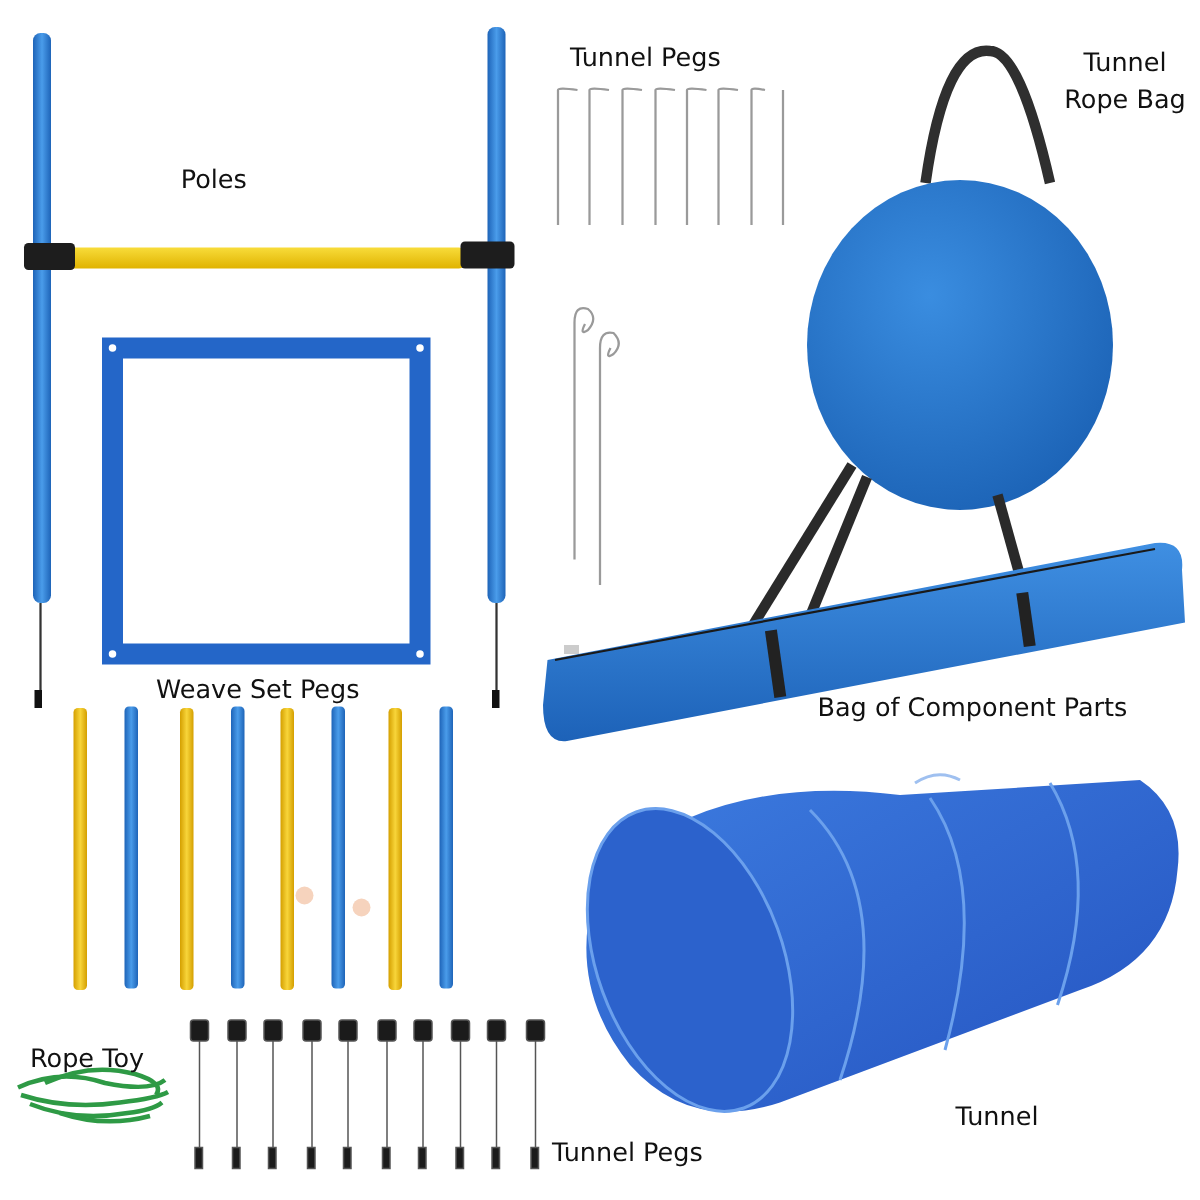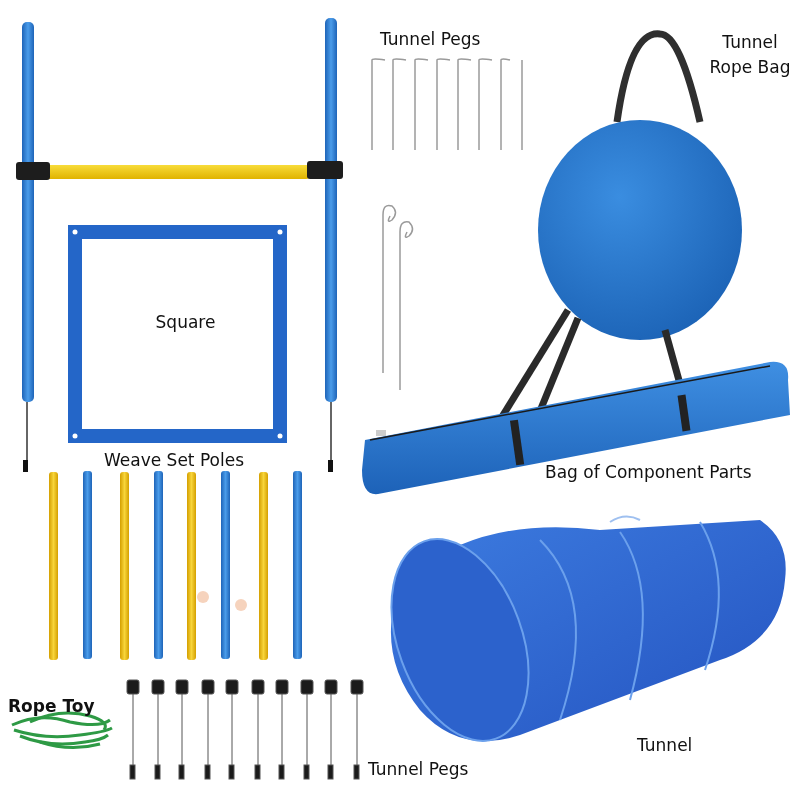--- a/index.html
+++ b/index.html
@@ -152,26 +152,26 @@
     <path d="M460 545 Q520 520 600 530 L760 520 Q790 540 785 580 Q780 640 720 660 L520 735 Q460 755 420 710 Q380 660 395 600 Q410 560 460 545 Z" fill="url(#tunnelGrad)"></path>
     <ellipse cx="460" cy="640" rx="62" ry="105" transform="rotate(-20 460 640)" fill="#2c62cc" stroke="#6ba0ec" stroke-width="2"></ellipse>
     <path d="M540 540 Q600 600 560 720" stroke="#6ba0ec" stroke-width="2" fill="none"></path>
     <path d="M620 532 Q660 590 630 700" stroke="#6ba0ec" stroke-width="2" fill="none"></path>
     <path d="M700 522 Q735 580 705 670" stroke="#6ba0ec" stroke-width="2" fill="none"></path>
     <path d="M610 522 Q625 512 640 520" stroke="#9fc0f0" stroke-width="2" fill="none"></path>
   </g>
 </svg>
 
 <div class="label" style="left:80px; top:108px; width:125px;">
+  <div>Poles</div>
 </div>
 <div class="label" style="left:380px; top:27px;">Tunnel Pegs</div>
 <div class="label" style="left:700px; top:30px; width:100px;">
   <div>Tunnel</div>
   <div>Rope Bag</div>
 </div>
 <div class="label" style="left:128px; top:310px; width:115px;">
-  <div>Square</div>
 </div>
-<div class="label" style="left:104px; top:448px;">Weave Set Poles</div>
+<div class="label" style="left:104px; top:448px;">Weave Set Pegs</div>
 <div class="label" style="left:545px; top:460px;">Bag of Component Parts</div>
-<div class="label" style="left:8px; top:694px;font-weight:bold;">Rope Toy</div>
+<div class="label" style="left:20px; top:694px;">Rope Toy</div>
 <div class="label" style="left:368px; top:757px;">Tunnel Pegs</div>
 <div class="label" style="left:637px; top:733px;">Tunnel</div>
 
 </body></html>

